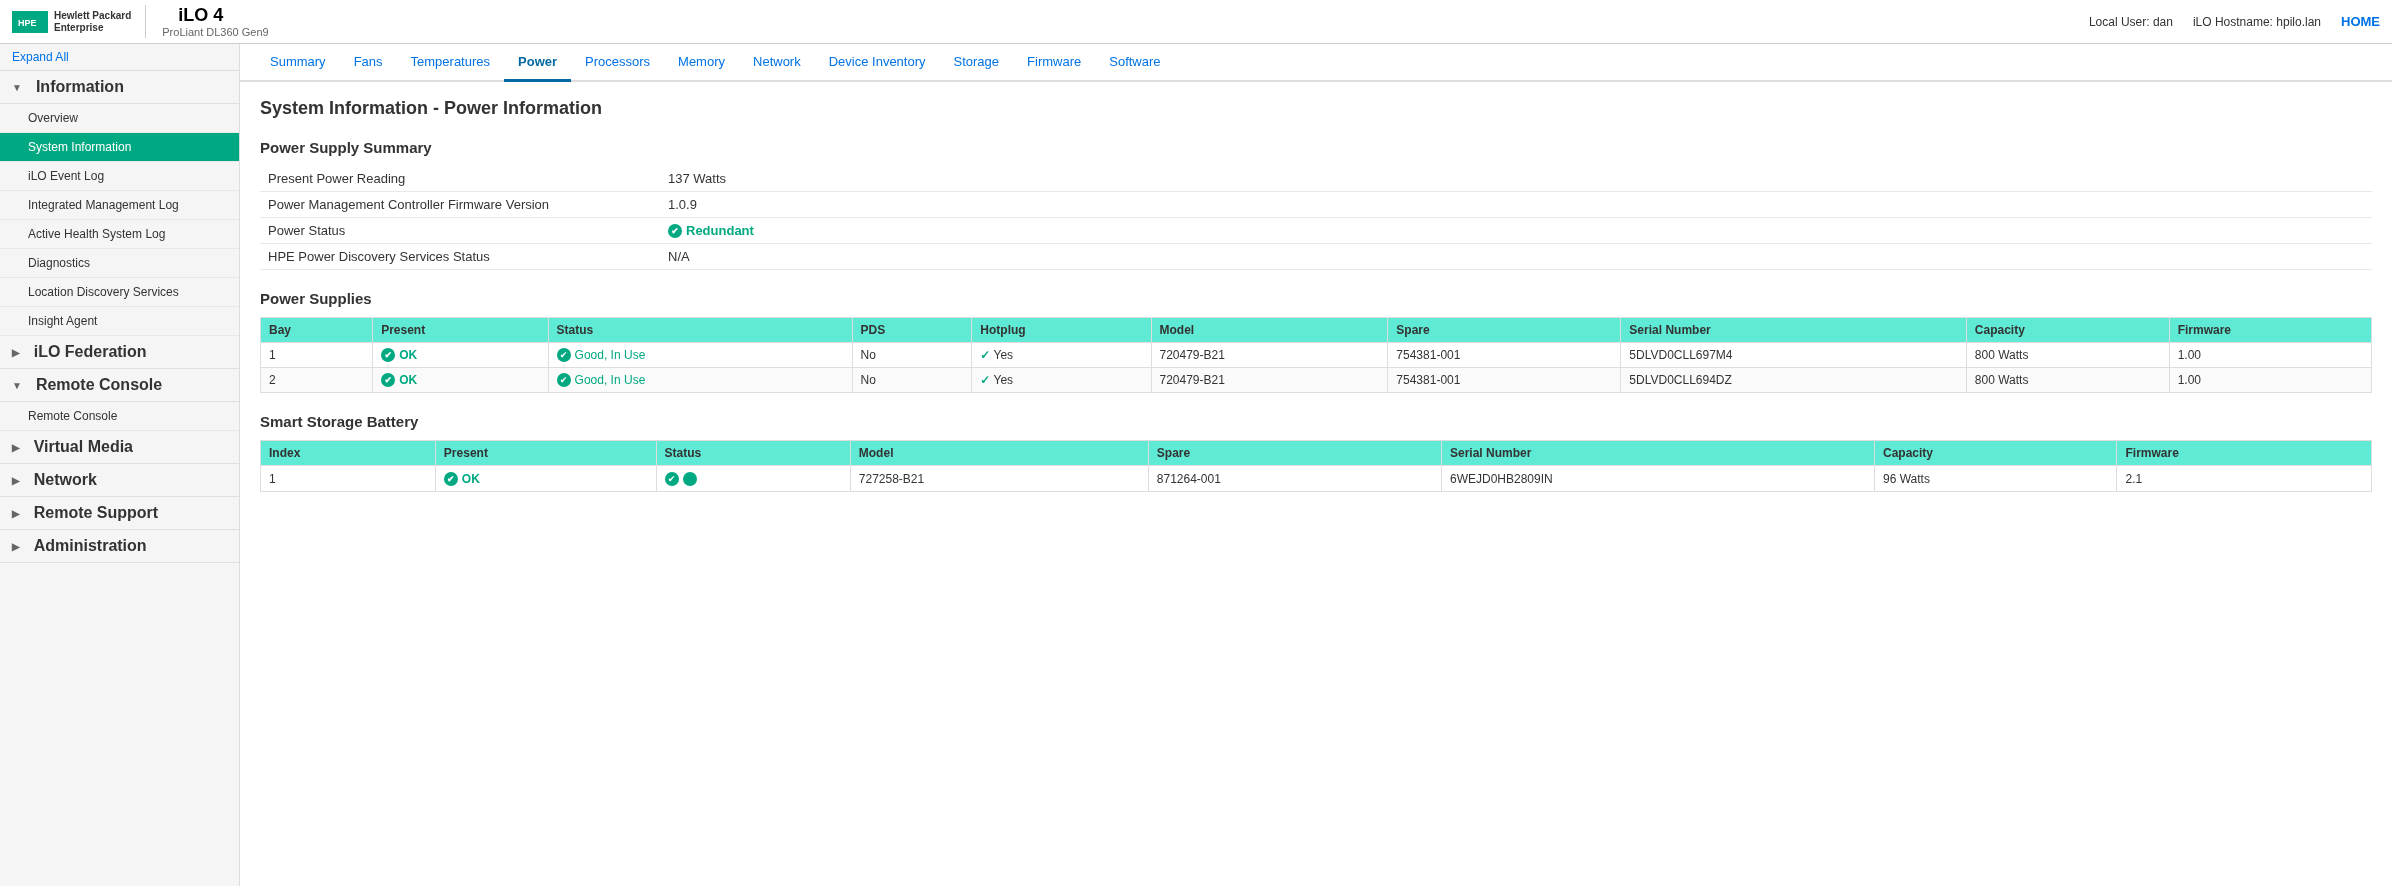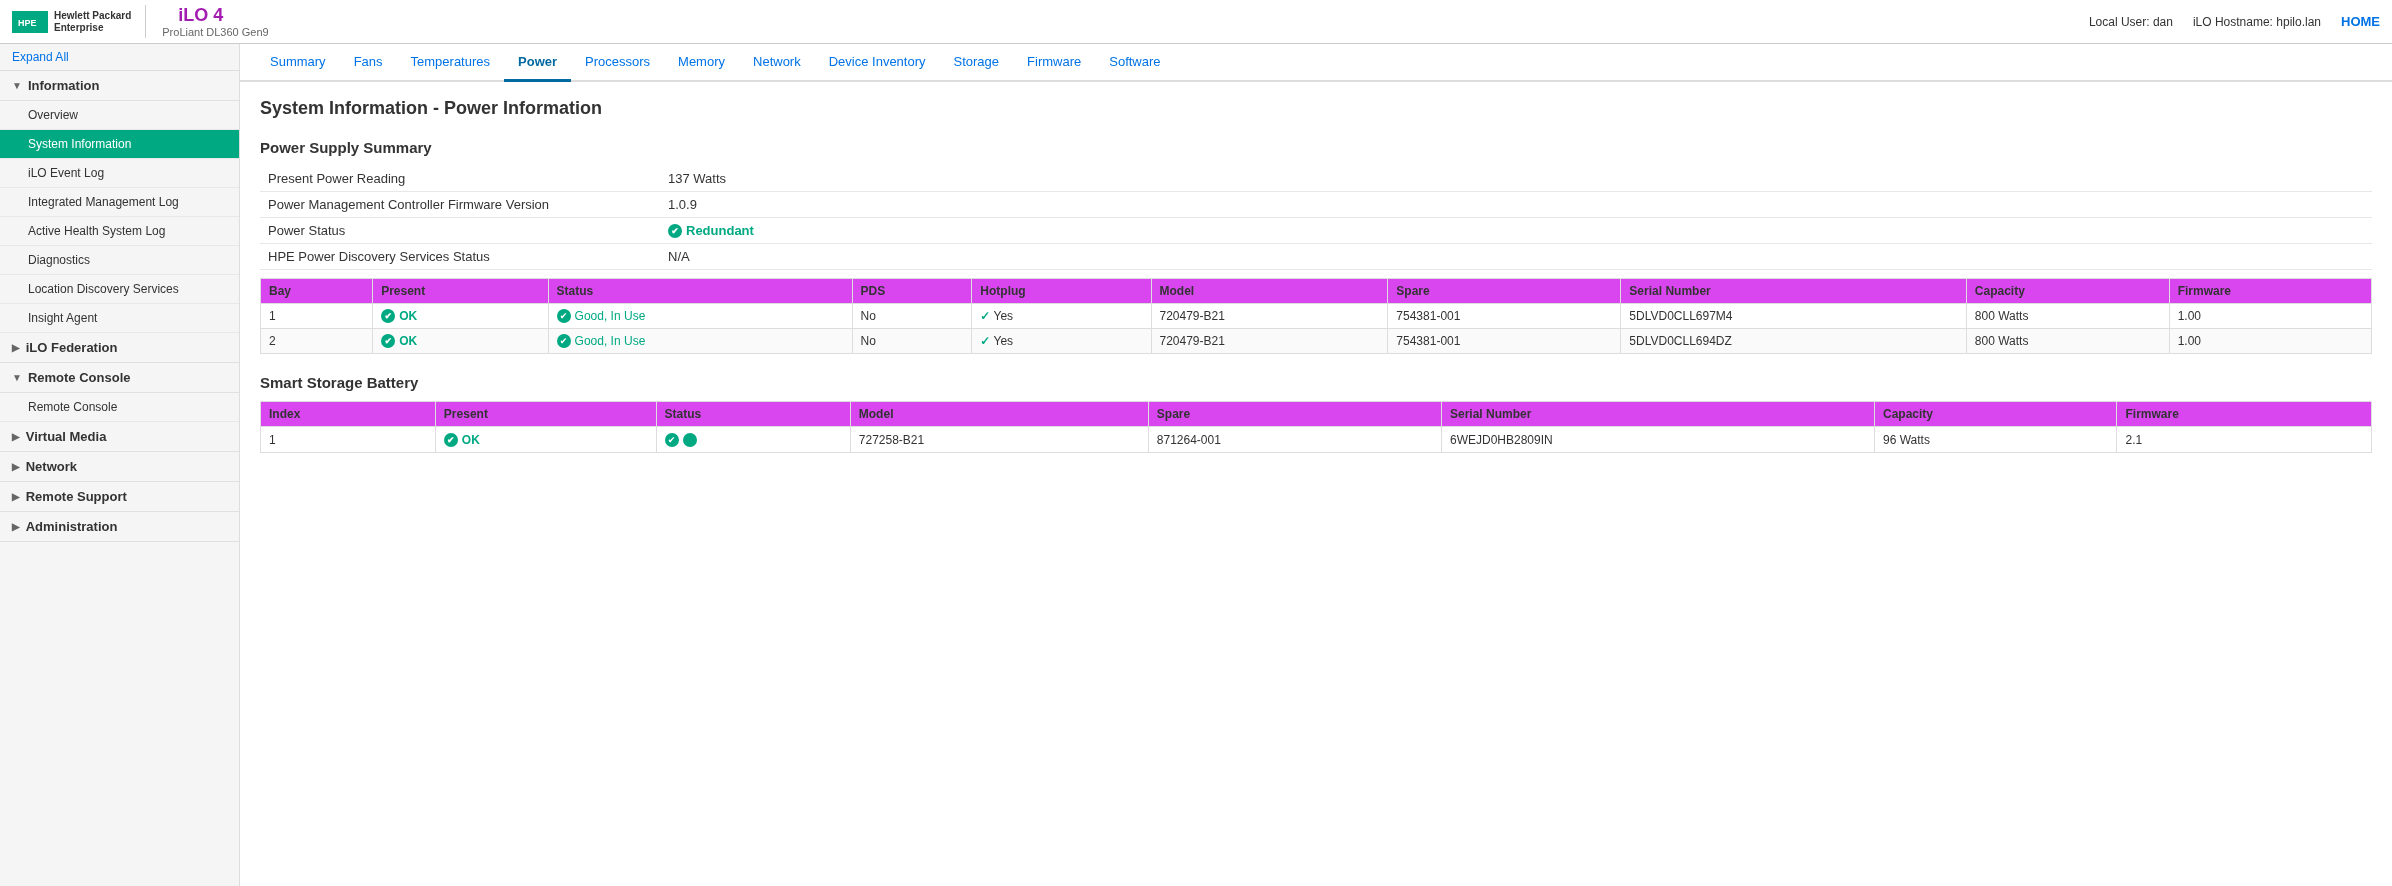--- a/index.html
+++ b/index.html
@@ -8,39 +8,39 @@
     
     .header {
       display: flex; align-items: center; justify-content: space-between;
       background: #fff; border-bottom: 1px solid #ccc; padding: 4px 12px; height: 44px;
     }
     .header-left { display: flex; align-items: center; gap: 10px; }
     .hpe-logo { display: flex; align-items: center; gap: 6px; }
     .hpe-logo-box { width: 36px; height: 22px; background: #01A982; display: flex; align-items: center; justify-content: center; }
     .hpe-logo-box svg { width: 28px; height: 18px; }
     .hpe-text { font-size: 11px; font-weight: bold; color: #333; line-height: 1.2; }
-    .ilo-title { font-size: 18px; font-weight: bold; color: #a21caf; margin-left: 16px; }
+    .ilo-title { font-size: 18px; font-weight: bold; color: #000000; margin-left: 16px; }
     .ilo-subtitle { font-size: 11px; color: #666; }
     .header-right { display: flex; align-items: center; gap: 20px; font-size: 12px; color: #333; }
     .header-home { color: #0073e6; font-weight: bold; font-size: 13px; }
 
     
     .main-layout { display: flex; flex: 1; overflow: hidden; }
 
     
     .sidebar {
       width: 240px; min-width: 240px; background: #f5f5f5; border-right: 1px solid #ddd;
       overflow-y: auto; font-size: 13px;
     }
     .sidebar-expand-all { padding: 6px 12px; color: #0073e6; cursor: pointer; font-size: 12px; border-bottom: 1px solid #ddd; }
     .sidebar-section { }
     .sidebar-section-header {
-      display: flex; align-items: center; gap: 6px;
+      display: flex; align-items: center; gap: 14px;
       padding: 7px 12px; cursor: pointer; background: #f5f5f5;
-      border-bottom: 1px solid #e0e0e0; font-weight: bold; font-size: 13px; color: #333;
+      border-bottom: 1px solid #e0e0e0; font-weight: bold; font-size: 16px; color: #333;
     }
     .sidebar-item {
       padding: 7px 12px 7px 28px; cursor: pointer; border-bottom: 1px solid #e8e8e8;
       color: #333; font-size: 12px;
     }
     .sidebar-item.active { background: #01A982; color: #fff; }
     .chevron { font-size: 10px; color: #666; }
     .chevron-down::before { content: '▼'; }
     .chevron-right::before { content: '▶'; }
 
@@ -67,21 +67,21 @@
     
     .info-table { width: 100%; border-collapse: collapse; margin-bottom: 8px; }
     .info-table tr { border-bottom: 1px solid #e8e8e8; }
     .info-table td { padding: 5px 8px; font-size: 13px; }
     .info-table td:first-child { width: 400px; color: #333; }
     .info-table td:last-child { color: #333; }
 
     
     .data-table { width: 100%; border-collapse: collapse; margin-bottom: 8px; }
     .data-table th {
-      background: #d946ef; border: 1px solid #ddd; padding: 5px 8px;
+      background: #5eead4; border: 1px solid #ddd; padding: 5px 8px;
       text-align: left; font-size: 12px; font-weight: bold; color: #333;
     }
     .data-table td { border: 1px solid #ddd; padding: 5px 8px; font-size: 12px; color: #333; }
     .data-table tr:nth-child(even) td { background: #fafafa; }
 
     .status-ok { color: #01A982; font-weight: bold; display: flex; align-items: center; gap: 4px; }
     .status-ok::before { content: '✔'; display: inline-block; width: 14px; height: 14px; background: #01A982; color: #fff; border-radius: 50%; font-size: 9px; text-align: center; line-height: 14px; }
     .status-good { color: #01A982; display: flex; align-items: center; gap: 4px; }
     .status-good::before { content: '✔'; display: inline-block; width: 14px; height: 14px; background: #01A982; color: #fff; border-radius: 50%; font-size: 9px; text-align: center; line-height: 14px; }
     .checkmark { color: #01A982; font-weight: bold; }
@@ -218,20 +218,21 @@
               </span>
             </td>
           </tr>
           <tr>
             <td>HPE Power Discovery Services Status</td>
             <td>N/A</td>
           </tr>
         </tbody>
       </table>
 
+      <div class="section-title">Power Supplies</div>
       <table class="data-table">
         <thead>
           <tr>
             <th>Bay</th>
             <th>Present</th>
             <th>Status</th>
             <th>PDS</th>
             <th>Hotplug</th>
             <th>Model</th>
             <th>Spare</th>

